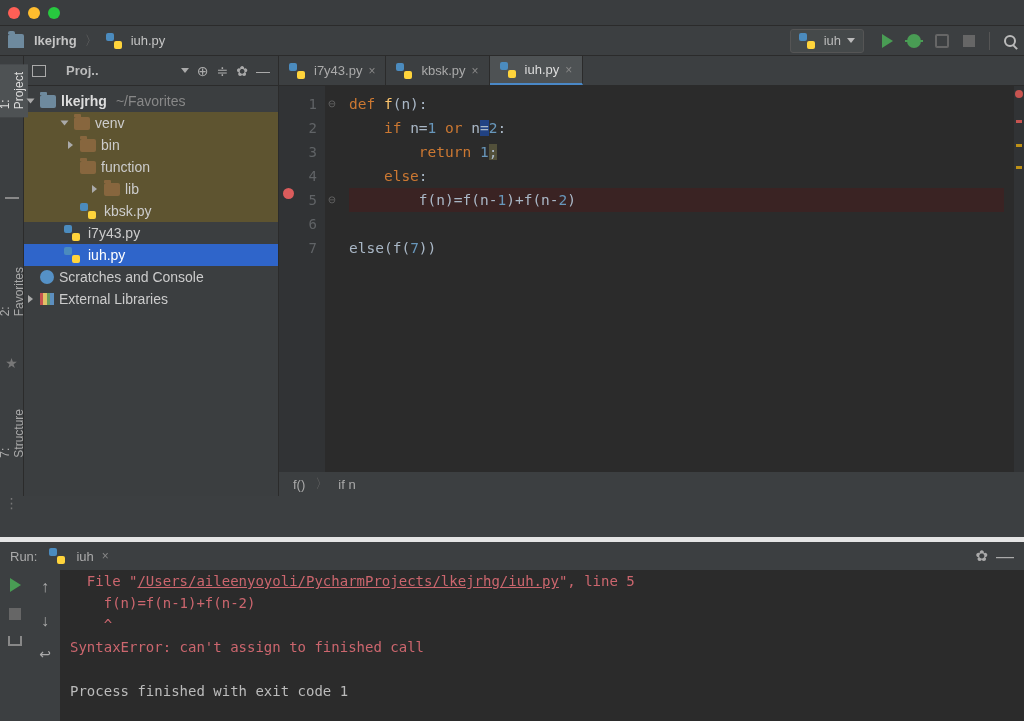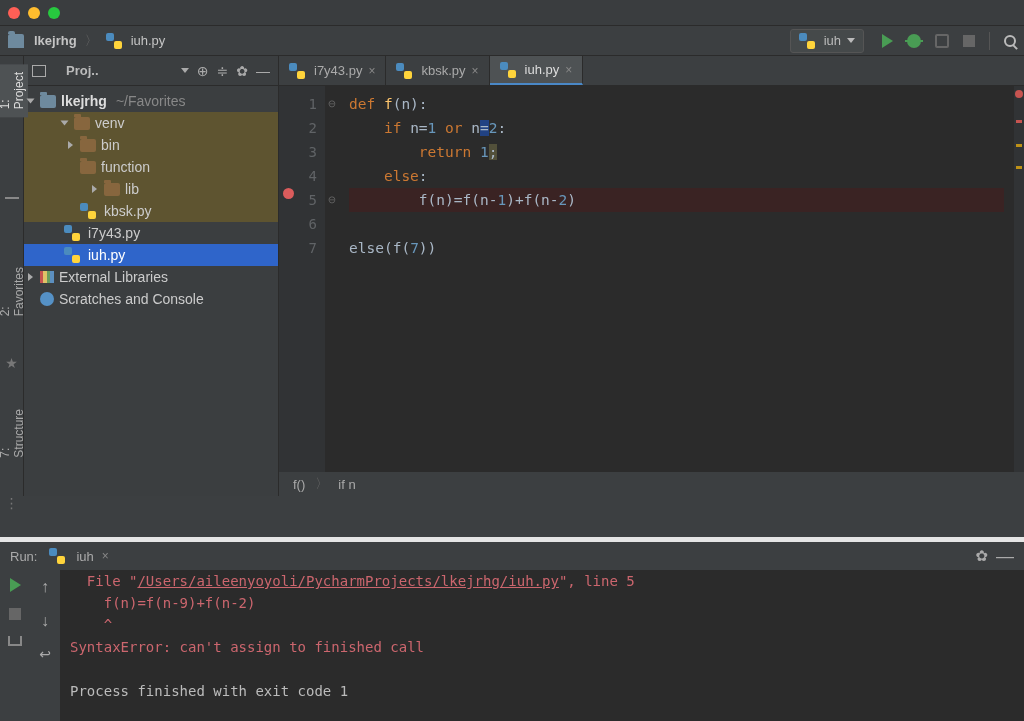--- a/index.html
+++ b/index.html
@@ -260,28 +260,28 @@
         <span>kbsk.py</span>
       </div>
       <div class="tree-row" style="padding-left:40px">
         <span class="py-icon"></span>
         <span>i7y43.py</span>
       </div>
       <div class="tree-row sel" style="padding-left:40px">
         <span class="py-icon"></span>
         <span>iuh.py</span>
       </div>
+      <div class="tree-row" style="padding-left:16px">
+        <span class="scratch-ic"></span>
+        <span>Scratches and Console</span>
+      </div>
       <div class="tree-row" style="padding-left:4px">
         <span class="tri"></span>
         <span class="lib-ic"></span>
         <span>External Libraries</span>
-      </div>
-      <div class="tree-row" style="padding-left:16px">
-        <span class="scratch-ic"></span>
-        <span>Scratches and Console</span>
       </div>
     </div>
   </div>
 
   <div class="editor">
     <div class="tabs">
       <div class="tab">
         <span class="py-icon"></span>
         <span>i7y43.py</span>
         <span class="close-x">×</span>
@@ -345,21 +345,21 @@
       <div class="play-icon"></div>
       <div style="width:12px;height:12px;background:#666"></div>
       <div style="width:14px;height:10px;border-bottom:2px solid #888;border-left:2px solid #888;border-right:2px solid #888;position:relative"></div>
     </div>
     <div class="run-tool-mid">
       <span class="arrow-up">↑</span>
       <span class="arrow-down">↓</span>
       <span class="wrap-ic">↩</span>
     </div>
     <div class="console"><span class="red"><span>  File "</span><span class="link">/Users/aileenyoyoli/PycharmProjects/lkejrhg/iuh.py</span><span>", line 5</span>
-<span>    f(n)=f(n-9)+f(n-2)</span>
+<span>    f(n)=f(n-1)+f(n-2)</span>
 <span>    ^</span>
 <span>SyntaxError: can't assign to finished call</span></span>
 
 <span>Process finished with exit code 1</span></div>
   </div>
   <div class="run-bottom-row">
     <span>»</span>
     <span>»</span>
   </div>
 </div>

